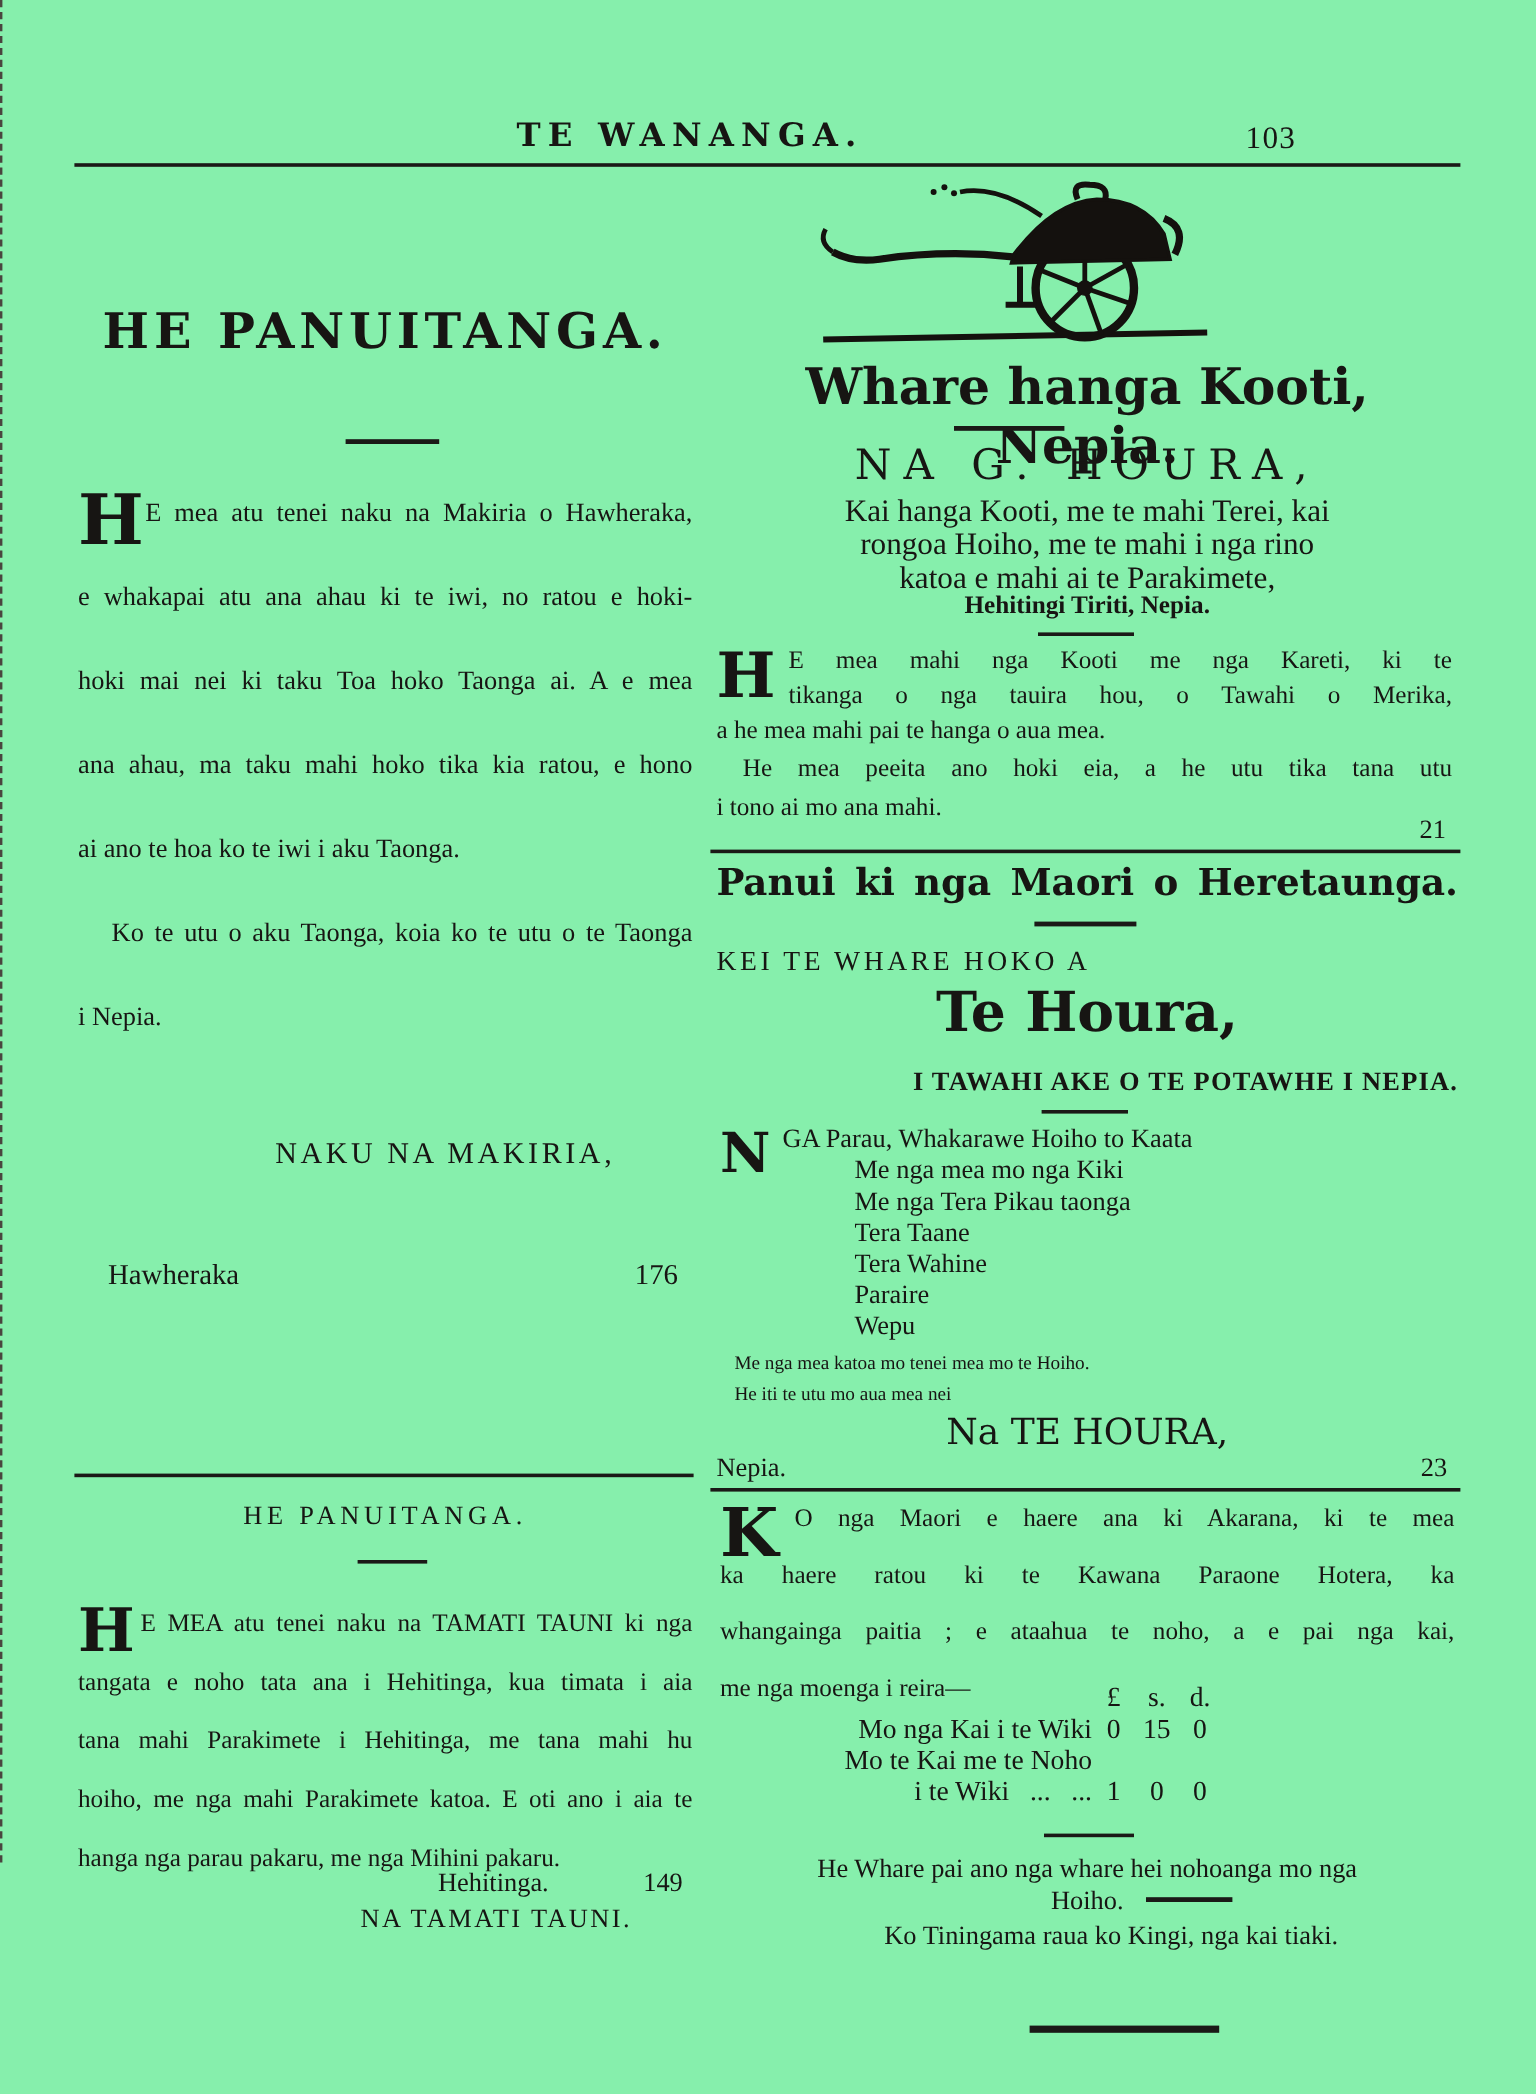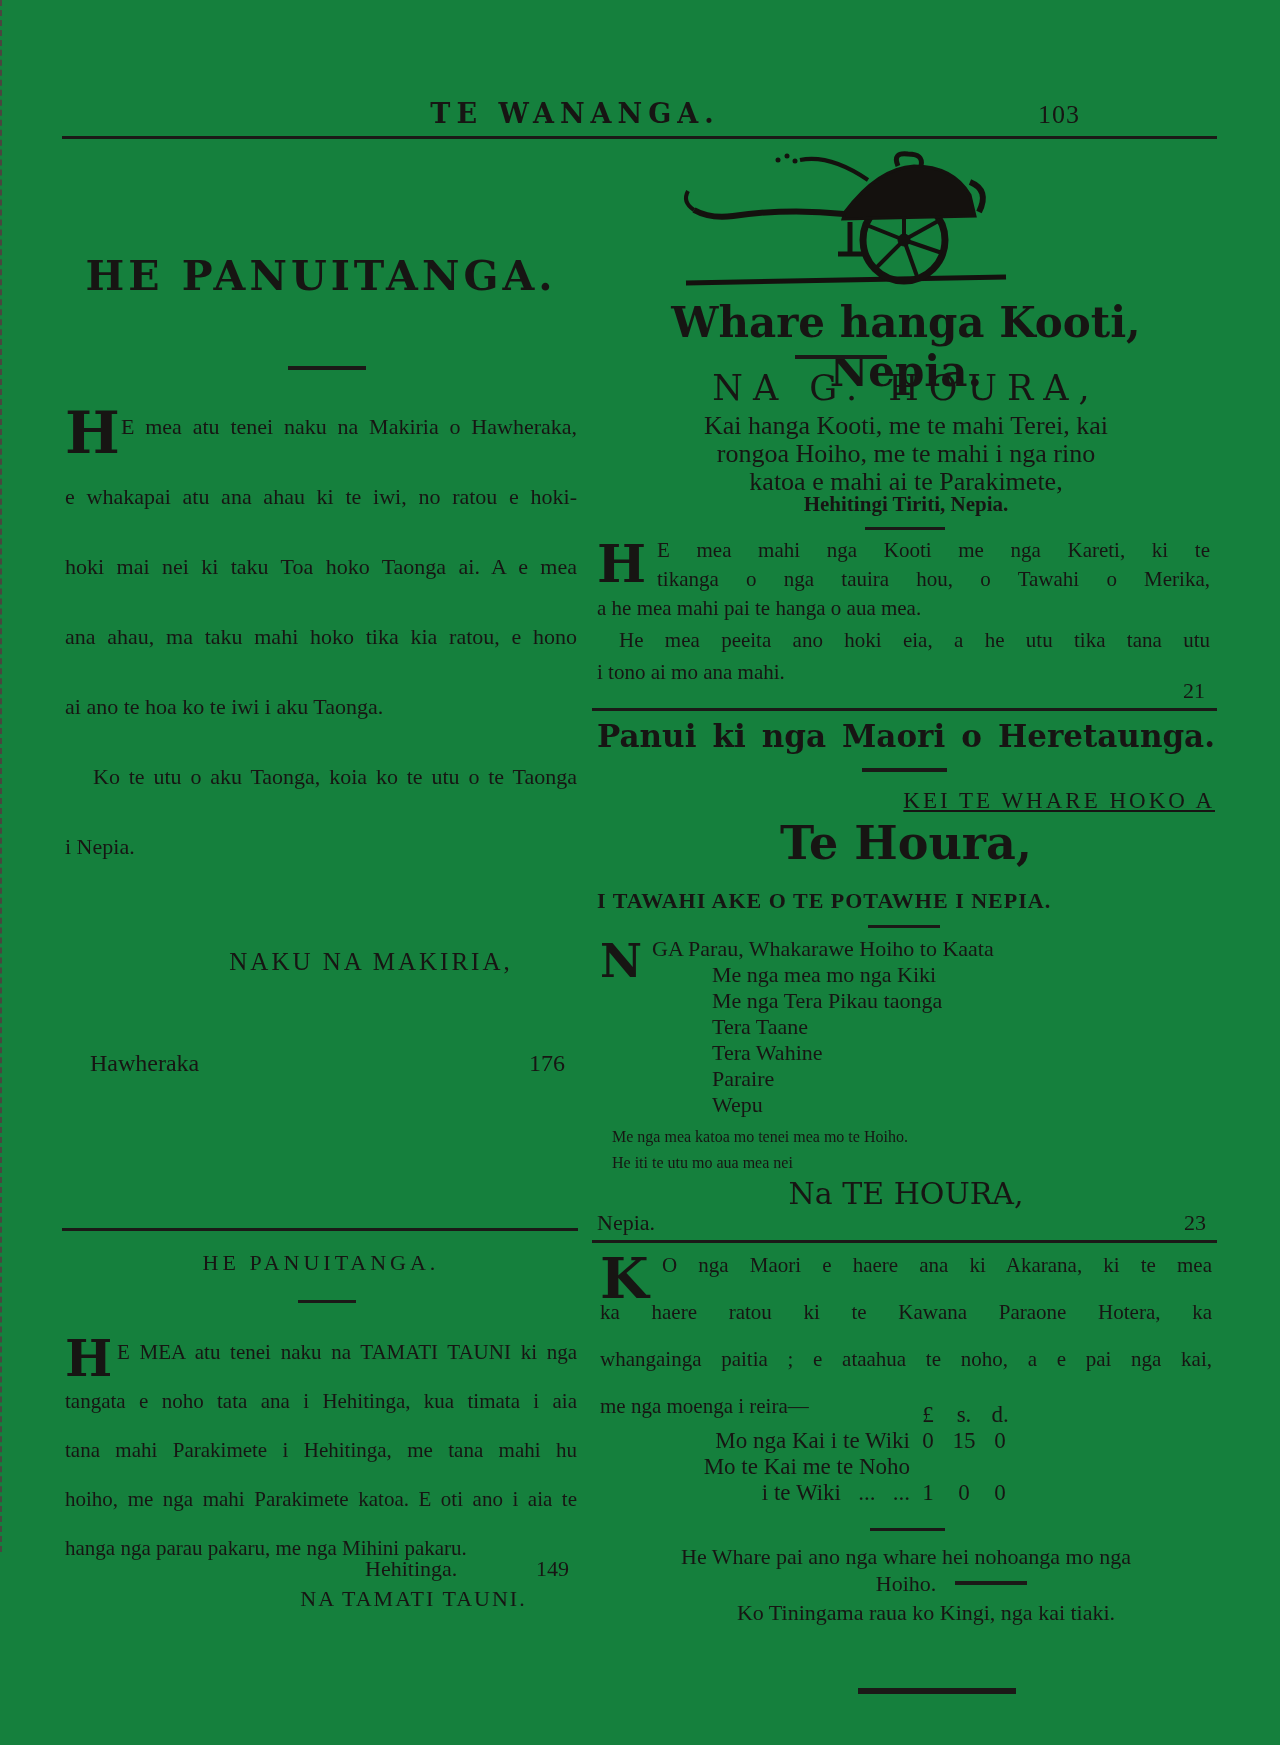--- a/index.html
+++ b/index.html
@@ -1,19 +1,19 @@
 <!DOCTYPE html>
 <html><head>
 <meta charset="utf-8">
 <style>
   html,body{margin:0;padding:0;}
   body{background:#e8e6e0;}
   .page{
     position:relative; width:1280px; height:1745px;
-    background:#15803d; color:#171513;
+    background:#86efac; color:#171513;
     font-family:"Liberation Serif","DejaVu Serif",serif;
     overflow:hidden;
   }
   .abs{position:absolute;}
   .rule{position:absolute; background:#1b1917;}
   .just{text-align:justify; text-align-last:justify; text-justify:inter-word;}
   .line{display:block; white-space:normal;}
   .disp{font-family:"DejaVu Serif","Liberation Serif",serif;}
   .flexrow{display:flex; align-items:baseline;}
 
@@ -64,24 +64,24 @@
   .r-p1{left:597px; top:536px; width:613px; font-size:21px; line-height:29px;}
   .dc-r1{top:2px; font-size:52px; line-height:52px;}
   .pad3{padding-left:60px;}
   .r-p2{left:597px; top:624px; width:613px; font-size:21px; line-height:32px;}
   .ind22{padding-left:22px;}
   .r-ref21{left:597px; top:678px; width:608px; text-align:right; font-size:22px;}
   .r-rule-b{left:592px; top:708px; width:625px; height:3px;}
   .r-h2{left:597px; top:718px; width:618px; font-family:"DejaVu Serif",serif;
     font-size:31px; font-weight:bold;}
   .r-h2rule{left:862px; top:768px; width:85px; height:4px;}
-  .r-kicker{left:597px; top:788px; width:618px; text-align:right; font-size:23px; letter-spacing:3px;text-decoration:underline;}
+  .r-kicker{left:597px; top:788px; width:618px; text-align:left; font-size:23px; letter-spacing:3px;}
   .r-houra{left:597px; top:816px; width:618px; text-align:center;
     font-family:"DejaVu Serif",serif; font-size:46px; font-weight:bold;}
-  .r-sub{left:597px; top:888px; width:618px; text-align:left; font-size:22px; font-weight:bold; letter-spacing:1px;}
+  .r-sub{left:597px; top:888px; width:618px; text-align:right; font-size:22px; font-weight:bold; letter-spacing:1px;}
   .r-rule-c{left:868px; top:925px; width:72px; height:3px;}
   .r-list{left:597px; top:936px; width:613px; font-size:22px; line-height:26px;}
   .dc-r2{left:3px; top:2px; font-size:46px; line-height:46px;}
   .pad4{padding-left:55px;}
   .itempad{padding-left:115px;}
   .r-closing{left:612px; top:1124px; width:600px; font-size:16px; line-height:26px;}
   .r-sig{left:597px; top:1176px; width:618px; text-align:center;
     font-family:"DejaVu Serif",serif; font-size:30px;}
   .r-place{left:597px; top:1210px; width:613px; font-size:22px;}
   .r-place .rn{margin-left:auto; margin-right:4px;}

